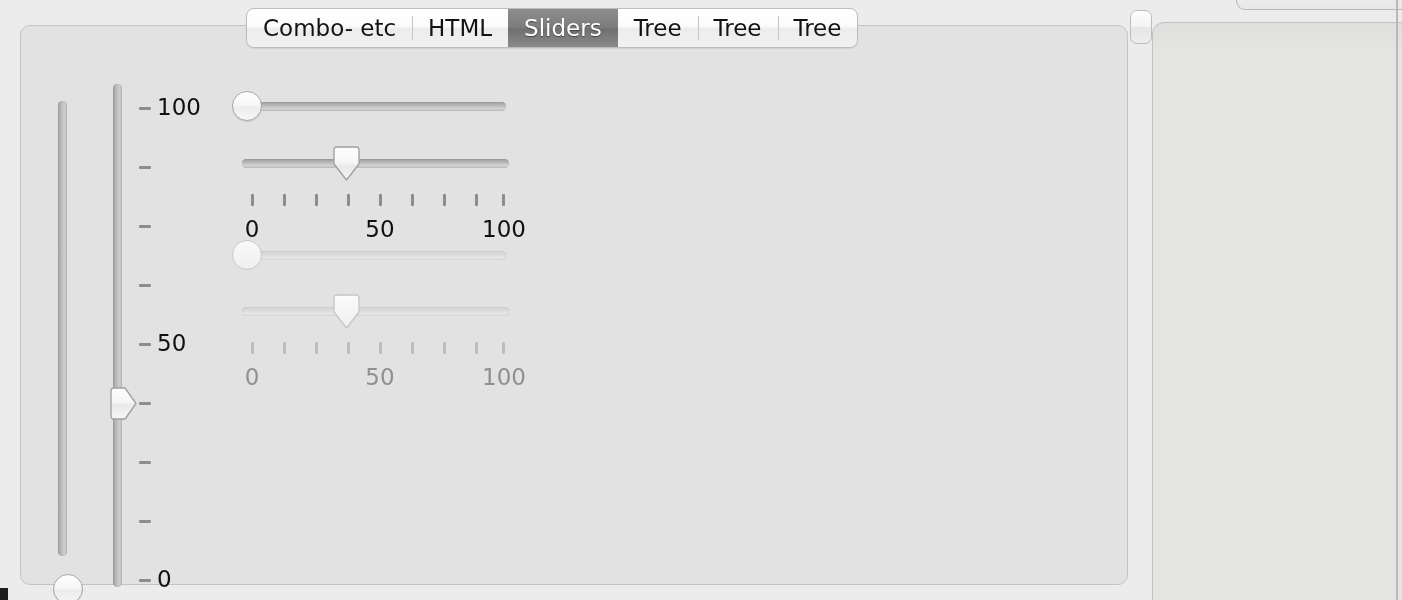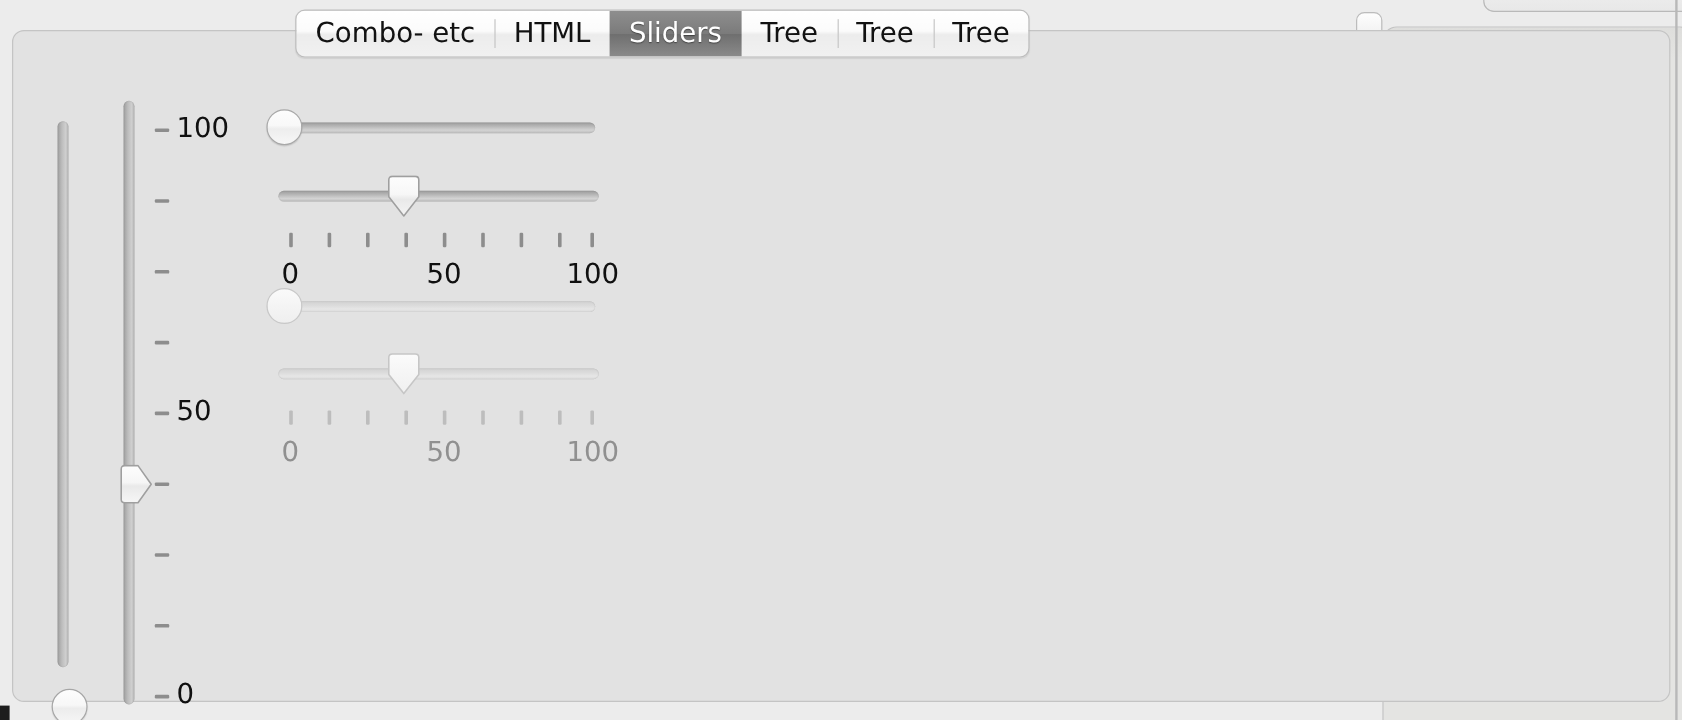--- a/index.html
+++ b/index.html
@@ -54,23 +54,23 @@
     height: 34px;
     background: linear-gradient(to bottom, #fdfdfd 0%, #f3f3f3 48%, #e6e6e6 52%, #ededed 100%);
     border: 1px solid #bcbcbc;
     border-radius: 7px;
     box-sizing: border-box;
   }
 
   
   #main-panel {
     position: absolute;
-    left: 10px;
+    left: 20px;
     top: 25px;
-    width: 1382px;
+    width: 1108px;
     height: 560px;
     background: #e2e2e2;
     border: 1px solid #c4c4c4;
     border-radius: 10px;
     box-sizing: border-box;
     text-align: right;
   }
 
   
   #tab-bar {

